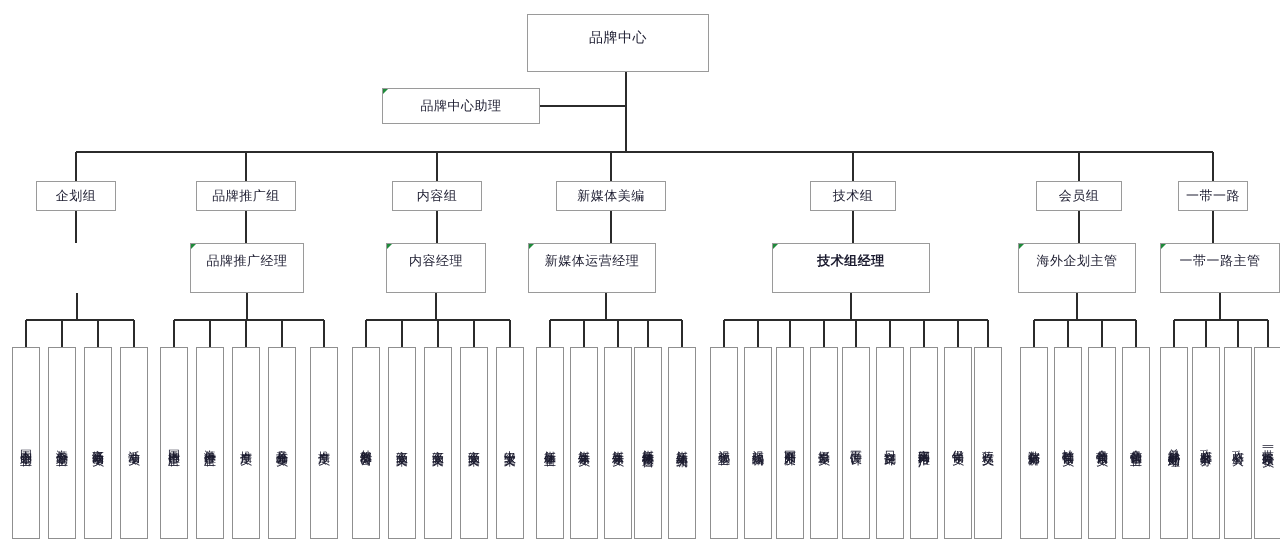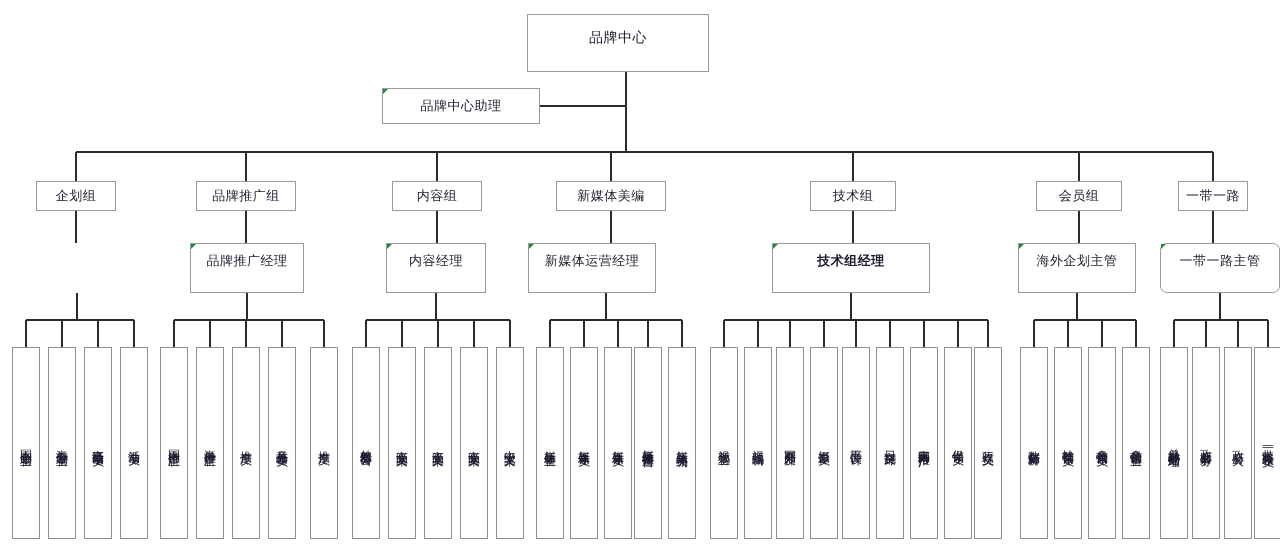--- a/index.html
+++ b/index.html
@@ -288,21 +288,21 @@
     </div>
     <div class="line v" style="left: 1135px; top: 320px; height: 27px;"></div>
     <div class="node leaf" style="left: 1122px; top: 347px; width: 28px; height: 192px;">
       <span class="label">会员营销主管</span>
     </div>
     <div class="node group" style="left: 1178px; top: 181px; width: 70px; height: 30px; text-align: center;">
       <span class="label">一带一路</span>
     </div>
     <div class="line v" style="left: 1212px; top: 152px; height: 29px;"></div>
     <div class="line v" style="left: 1212px; top: 211px; height: 32px;"></div>
-    <div class="node horiz marked" style="left: 1160px; top: 243px; width: 120px; height: 50px; border-radius: 7px;">
+    <div class="node horiz marked" style="left: 1160px; top: 243px; width: 120px; height: 50px;">
       <span class="label">一带一路主管</span>
     </div>
     <div class="line v" style="left: 1219px; top: 293px; height: 27px;"></div>
     <div class="line h" style="left: 1174px; top: 319px; width: 94px;"></div>
     <div class="line v" style="left: 1173px; top: 320px; height: 27px;"></div>
     <div class="node leaf two-col" style="left: 1160px; top: 347px; width: 28px; height: 192px;">
       <span class="label">总经办秘书处助理</span>
     </div>
     <div class="line v" style="left: 1205px; top: 320px; height: 27px;"></div>
     <div class="node leaf" style="left: 1192px; top: 347px; width: 28px; height: 192px;">

